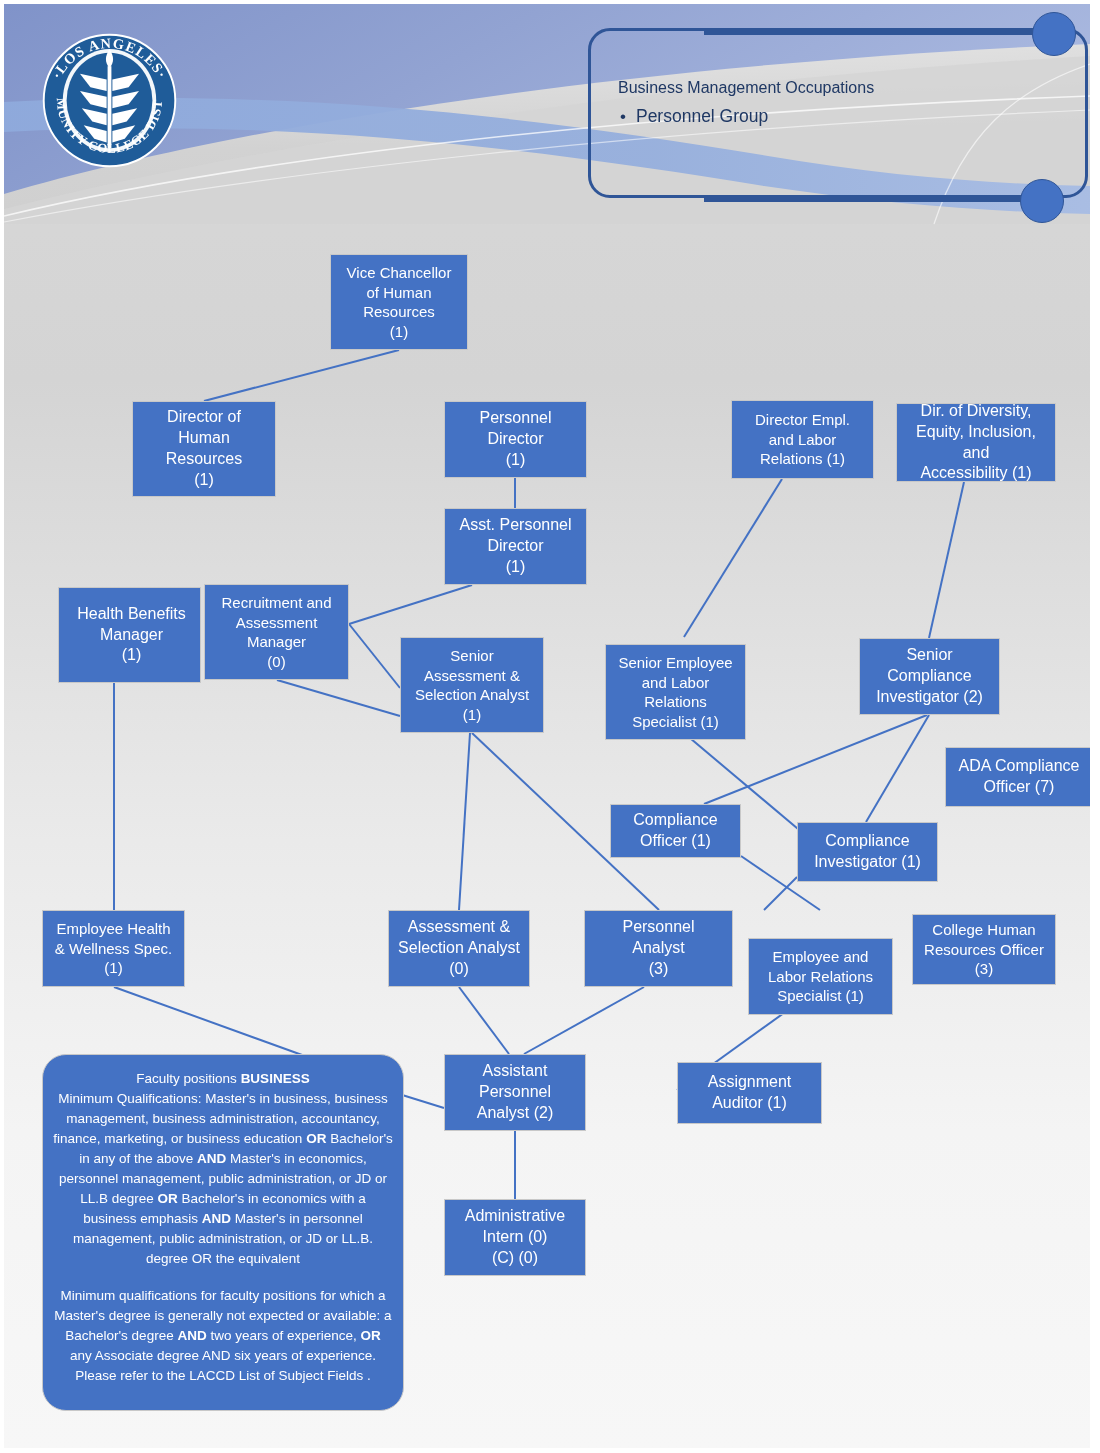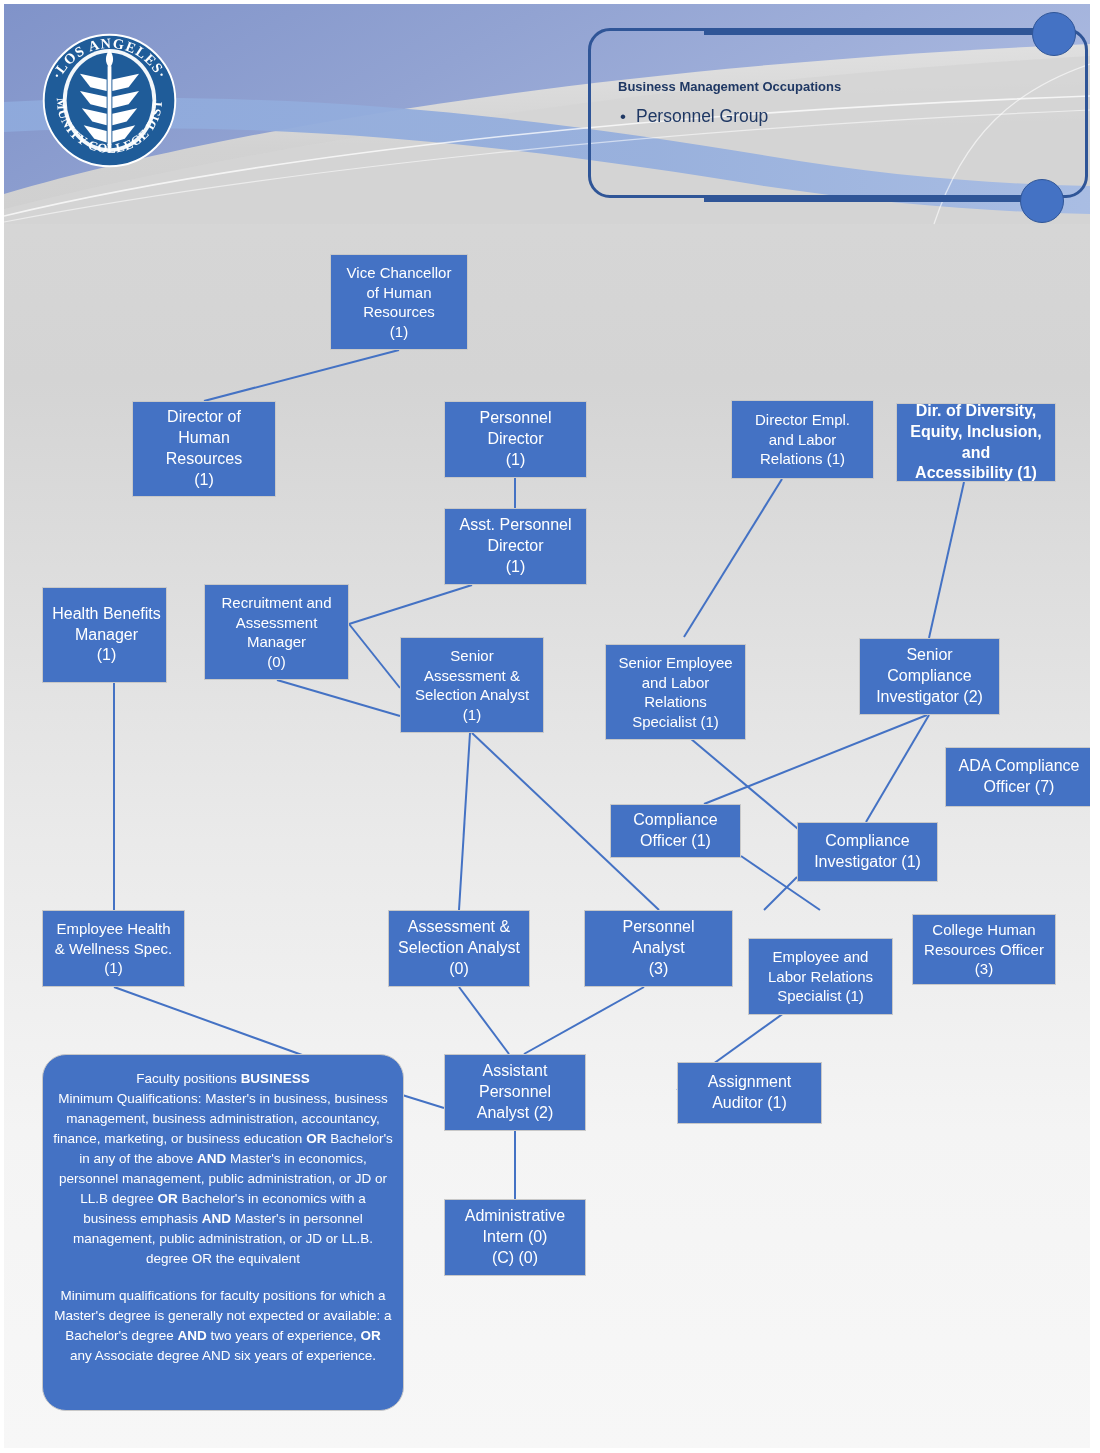--- a/index.html
+++ b/index.html
@@ -41,21 +41,21 @@
   #legend-box b{font-weight:bold;}
   #logo{position:absolute;left:34px;top:20px;width:143px;height:153px;z-index:5;}
   #header-card{
     position:absolute;left:584px;top:24px;width:500px;height:170px;z-index:4;
     border:3px solid #2f5597;border-radius:22px;
     box-sizing:border-box;
     background:transparent;
   }
   #header-title{
     position:absolute;left:614px;top:75px;z-index:6;
-    font-size:13px;font-weight:bold;color:#1f3864;
+    font-size:16px;font-weight:normal;color:#1f3864;
   }
   #header-bullet{
     position:absolute;left:616px;top:102px;z-index:6;
     font-size:17px;color:#1f3864;display:flex;align-items:baseline;gap:10px;
   }
   #header-bullet .dot{font-size:17px;line-height:1;}
   #header-bullet .txt{font-size:17.5px;color:#1f3864;}
   .deco-circle{position:absolute;z-index:5;border-radius:50%;background:#4472c4;border:1px solid #2f5597;}
   .deco-line{position:absolute;z-index:4;background:#2f5597;height:5px;}
 </style>
@@ -181,27 +181,27 @@
         <div class="node" style="left: 128px; top: 397px; width: 144px; height: 96px; background: rgb(68, 114, 196); border-color: rgb(200, 200, 200);">Director of
 Human
 Resources
 (1)</div>
         <div class="node" style="left: 440px; top: 397px; width: 143px; height: 77px; background: rgb(68, 114, 196); border-color: rgb(200, 200, 200);">Personnel
 Director
 (1)</div>
         <div class="node small" style="left: 727px; top: 396px; width: 143px; height: 79px; background: rgb(68, 114, 196); border-color: rgb(200, 200, 200);">Director Empl.
 and Labor
 Relations (1)</div>
-        <div class="node" style="left: 892px; top: 399px; width: 160px; height: 79px; background: rgb(68, 114, 196); border-color: rgb(200, 200, 200); font-weight: bold;">Dir. of Diversity,
+        <div class="node" style="left: 892px; top: 399px; width: 160px; height: 79px; background: rgb(68, 114, 196); border-color: rgb(200, 200, 200);">Dir. of Diversity,
 Equity, Inclusion, and
 Accessibility (1)</div>
         <div class="node" style="left: 440px; top: 504px; width: 143px; height: 77px; background: rgb(68, 114, 196); border-color: rgb(200, 200, 200);">Asst. Personnel
 Director
 (1)</div>
-        <div class="node" style="left: 38px; top: 583px; width: 125px; height: 96px; background: rgb(68, 114, 196); border-color: rgb(200, 200, 200); padding-left: 8px;">Health Benefits
+        <div class="node" style="left: 54px; top: 583px; width: 143px; height: 96px; background: rgb(68, 114, 196); border-color: rgb(200, 200, 200); padding-left: 8px;">Health Benefits
 Manager
 (1)</div>
         <div class="node small" style="left: 200px; top: 580px; width: 145px; height: 96px; background: rgb(68, 114, 196); border-color: rgb(200, 200, 200);">Recruitment and
 Assessment
 Manager
 (0)</div>
         <div class="node small" style="left: 396px; top: 633px; width: 144px; height: 96px; background: rgb(68, 114, 196); border-color: rgb(200, 200, 200);">Senior
 Assessment &amp;
 Selection Analyst
 (1)</div>
@@ -243,16 +243,17 @@
 (C) (0)</div>
       </div>
 
     <div id="legend-box" style="left: 38px; top: 1050px; width: 362px; height: 357px; background: rgb(68, 114, 196); border-radius: 24px;">
       <p>
         <span>Faculty positions </span><b>BUSINESS</b>
       </p>
       <p id="legend-p1"><span>Minimum Qualifications: Master's in business, business management, business administration, accountancy, finance, marketing, or business education </span><b>OR</b><span> Bachelor's in any of the above </span><b>AND</b><span> Master's in economics, personnel management, public administration, or JD or LL.B degree </span><b>OR</b><span> Bachelor's in economics with a business emphasis </span><b>AND</b><span> Master's in personnel management, public administration, or JD or LL.B. degree OR the equivalent</span></p>
       <div class="gap"></div>
       <p id="legend-p2"><span>Minimum qualifications for faculty positions for which a Master's degree is generally not expected or available: a Bachelor's degree </span><b>AND</b><span> two years of experience, </span><b>OR</b><span> any Associate degree AND six years of experience.</span></p>
+      <p id="legend-p3">Please refer to the LACCD List of Subject Fields .</p>
     </div>
 
   </div>
 </div>
 
 </body></html>

